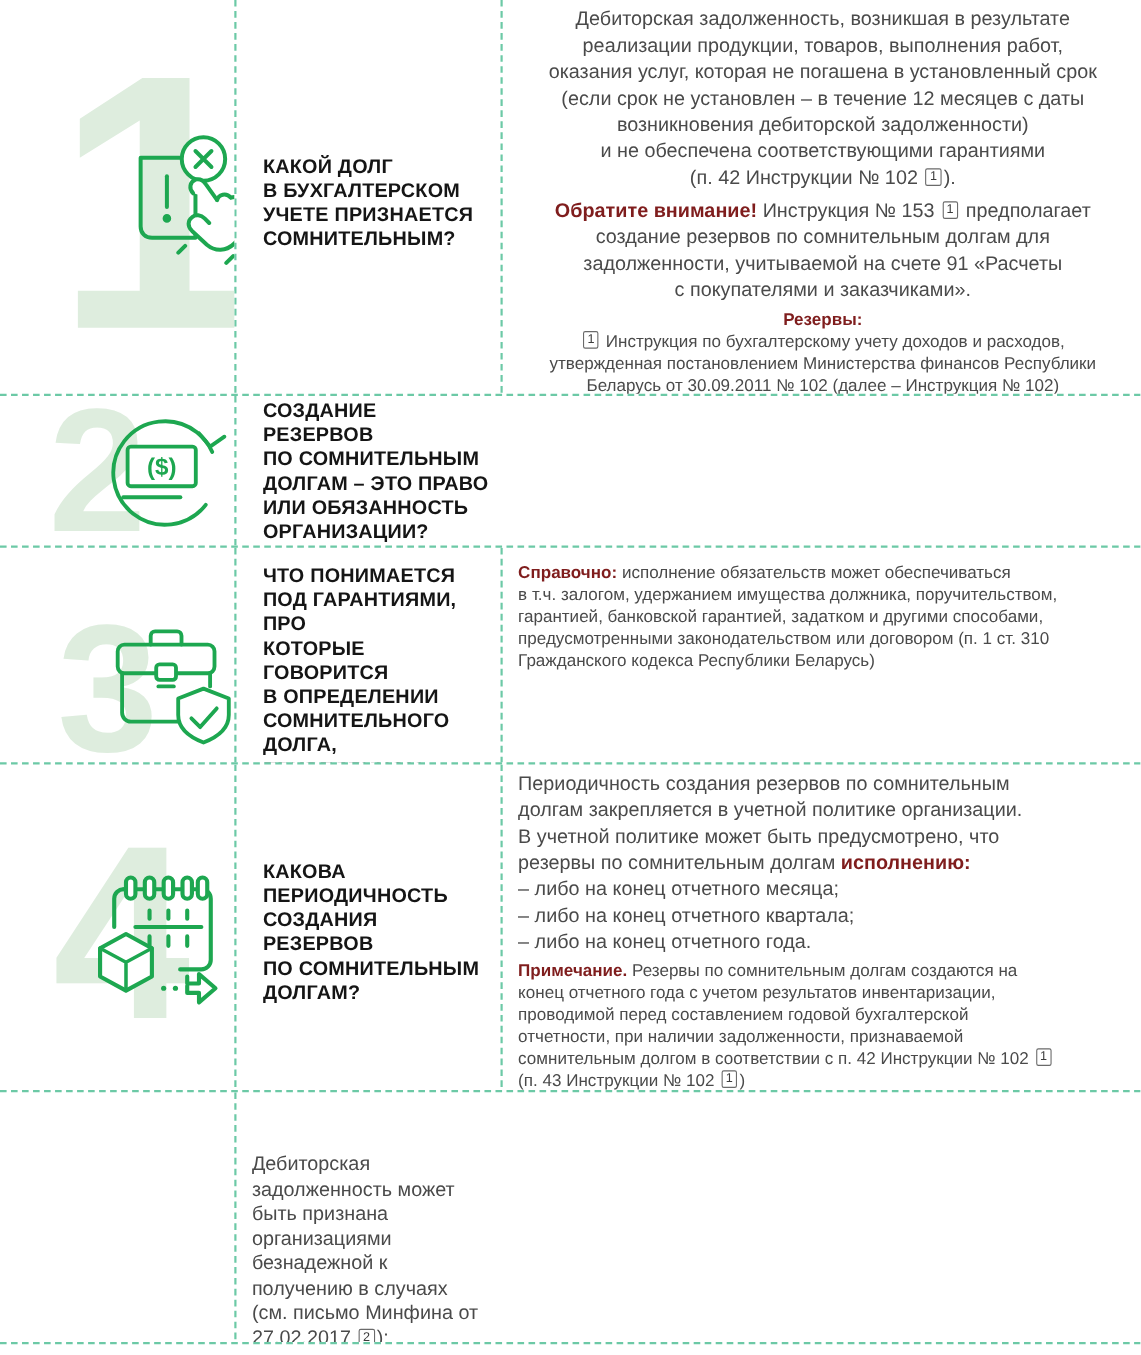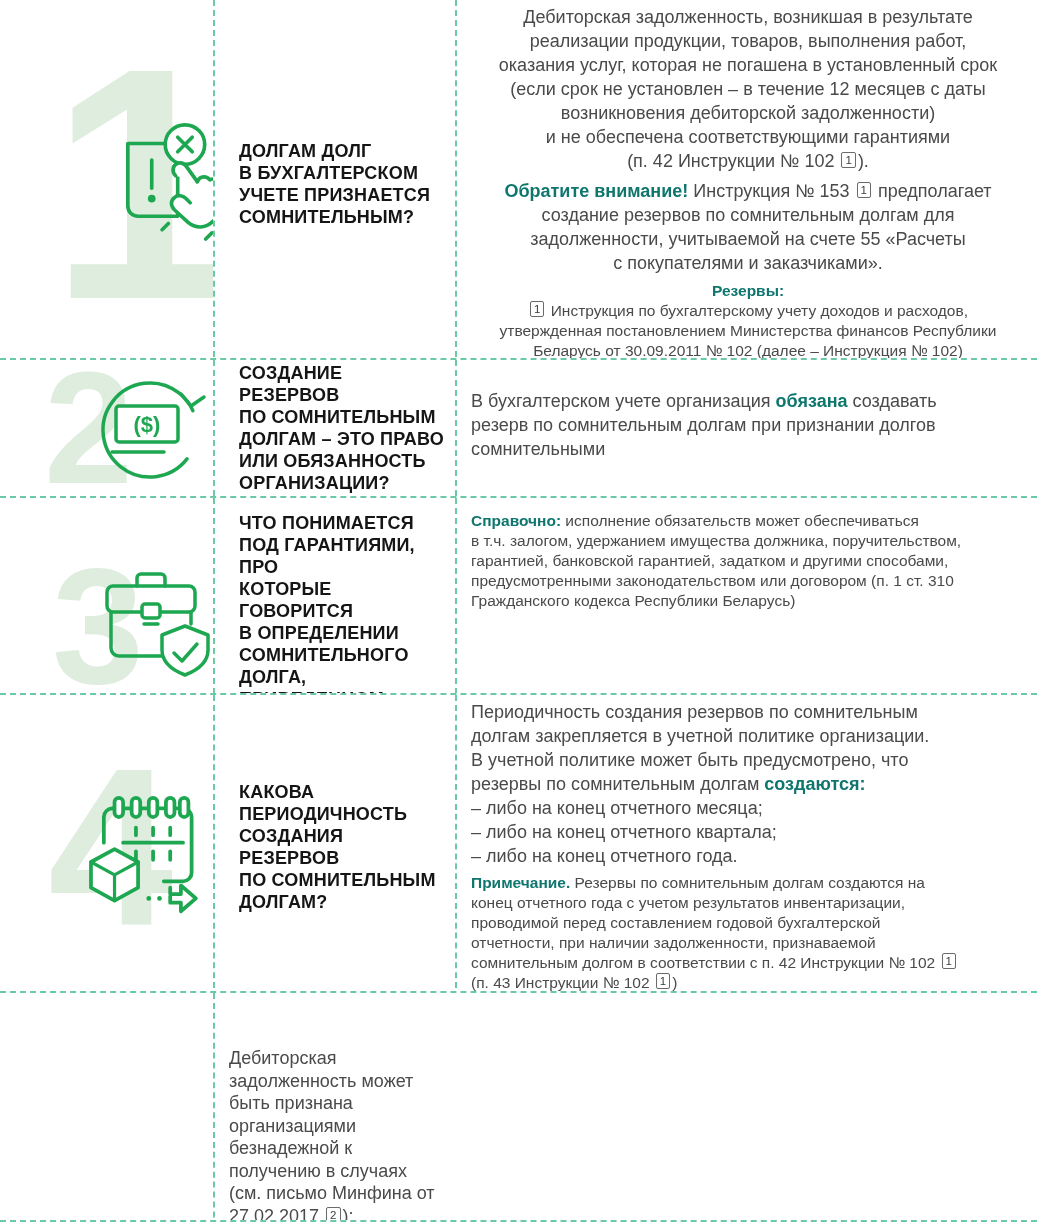--- a/index.html
+++ b/index.html
@@ -30,21 +30,21 @@
   .s1 .a-cell{padding-top:5px;text-align:center;}
   .s2 .a-cell{display:flex;flex-direction:column;justify-content:center;padding-top:0;}
   .s3 .a-cell{padding-top:13px;}
   .s4 .a-cell{padding-top:5px;}
   .s5 .a-cell{padding-top:7px;}
 
   .para{white-space:pre-line;font-size:18px;line-height:24px;color:#4a4a4a;margin:0 0 7px 0;}
   .s1 .para{margin-bottom:6px;}
   .s4 .para{margin-bottom:5px;}
   .s5 .para{line-height:22.5px;margin-top:47px;}
-  .para strong{color:#0f766e;font-weight:700;}
+  .para strong{color:#7f1d1d;font-weight:700;}
   .para.note{font-size:15.5px;line-height:20px;}
 
   .ref{
     display:inline-block;border:1.5px solid #6a6a6a;border-radius:2px;
     font-size:11.5px;line-height:12px;padding:1px 3px;position:relative;top:-3px;
     color:#3c3c3c;font-weight:400;margin:0 2px;background:#fff;
   }
 
   .watermark{
     position:absolute;left:44px;top:50%;transform:translateY(-50%);
@@ -77,36 +77,36 @@
     <circle cx="95" cy="27" r="19" fill="#fff"></circle>
     <path d="M88 20 l14 14 M102 20 l-14 14"></path>
     <path d="M86 57 c-4 -4 -3 -10 2 -12 c4 -1 7 1 9 4 l10 14" fill="#fff"></path>
     <path d="M107 63 c1 -5 8 -7 12 -2 c4 -2 9 0 10 5 c4 0 7 4 6 8 c3 6 1 13 -4 18 l-9 9 c-7 7 -17 7 -24 1 l-13 -12 c-4 -4 -4 -9 0 -12 c3 -3 8 -2 11 1 l4 4" fill="#fff"></path>
     <path d="M79 103 l-6 6 M121 112 l-6 6"></path>
   </g>
 </svg>
           </div>
         </div>
         <div class="q-cell">
-          <div class="question"><span>ДОЛГАМ ДОЛГ
+          <div class="question"><span>КАКОЙ ДОЛГ
 В БУХГАЛТЕРСКОМ
 УЧЕТЕ ПРИЗНАЕТСЯ
 СОМНИТЕЛЬНЫМ?</span></div>
         </div>
         <div class="a-cell">
           <div class="para main"><span>Дебиторская задолженность, возникшая в результате
 реализации продукции, товаров, выполнения работ,
 оказания услуг, которая не погашена в установленный срок
 (если срок не установлен – в течение 12 месяцев с даты
 возникновения дебиторской задолженности)
 и не обеспечена соответствующими гарантиями
 (п. 42 Инструкции № 102 </span><span class="ref">1</span><span>).</span></div>
           <div class="para main"><strong>Обратите внимание!</strong><span> Инструкция № 153 </span><span class="ref">1</span><span> предполагает
 создание резервов по сомнительным долгам для
-задолженности, учитываемой на счете 55 «Расчеты
+задолженности, учитываемой на счете 91 «Расчеты
 с покупателями и заказчиками».</span></div>
           <div class="para note"><strong>Резервы:</strong><span>
 </span><span class="ref">1</span><span> Инструкция по бухгалтерскому учету доходов и расходов,
 утвержденная постановлением Министерства финансов Республики
 Беларусь от 30.09.2011 № 102 (далее – Инструкция № 102)</span></div>
         </div>
       </div>
       <div class="section s2">
         <div class="icon-cell">
           <span class="watermark">2</span>
@@ -121,25 +121,20 @@
   </g>
 </svg>
           </div>
         </div>
         <div class="q-cell">
           <div class="question"><span>СОЗДАНИЕ РЕЗЕРВОВ
 ПО СОМНИТЕЛЬНЫМ
 ДОЛГАМ – ЭТО ПРАВО
 ИЛИ ОБЯЗАННОСТЬ
 ОРГАНИЗАЦИИ?</span></div>
-        </div>
-        <div class="a-cell">
-          <div class="para main"><span>В бухгалтерском учете организация </span><strong>обязана</strong><span> создавать
-резерв по сомнительным долгам при признании долгов
-сомнительными</span></div>
         </div>
       </div>
       <div class="section s3">
         <div class="icon-cell">
           <span class="watermark">3</span>
           <div class="icon-wrap">
             <svg width="150" height="140" viewBox="0 0 140 140">
   <g stroke="#1DA750" stroke-width="3.5" fill="none" stroke-linecap="round" stroke-linejoin="round">
     <path d="M56 30 v-8 a4 4 0 0 1 4 -4 h20 a4 4 0 0 1 4 4 v8"></path>
     <rect x="26" y="30" width="88" height="26" rx="6"></rect>
@@ -200,21 +195,21 @@
           <div class="question"><span>КАКОВА
 ПЕРИОДИЧНОСТЬ
 СОЗДАНИЯ РЕЗЕРВОВ
 ПО СОМНИТЕЛЬНЫМ
 ДОЛГАМ?</span></div>
         </div>
         <div class="a-cell">
           <div class="para main"><span>Периодичность создания резервов по сомнительным
 долгам закрепляется в учетной политике организации.
 В учетной политике может быть предусмотрено, что
-резервы по сомнительным долгам </span><strong>создаются:</strong><span>
+резервы по сомнительным долгам </span><strong>исполнению:</strong><span>
 – либо на конец отчетного месяца;
 – либо на конец отчетного квартала;
 – либо на конец отчетного года.</span></div>
           <div class="para note"><strong>Примечание.</strong><span> Резервы по сомнительным долгам создаются на
 конец отчетного года с учетом результатов инвентаризации,
 проводимой перед составлением годовой бухгалтерской
 отчетности, при наличии задолженности, признаваемой
 сомнительным долгом в соответствии с п. 42 Инструкции № 102 </span><span class="ref">1</span><span>
 (п. 43 Инструкции № 102 </span><span class="ref">1</span><span>)</span></div>
         </div>

